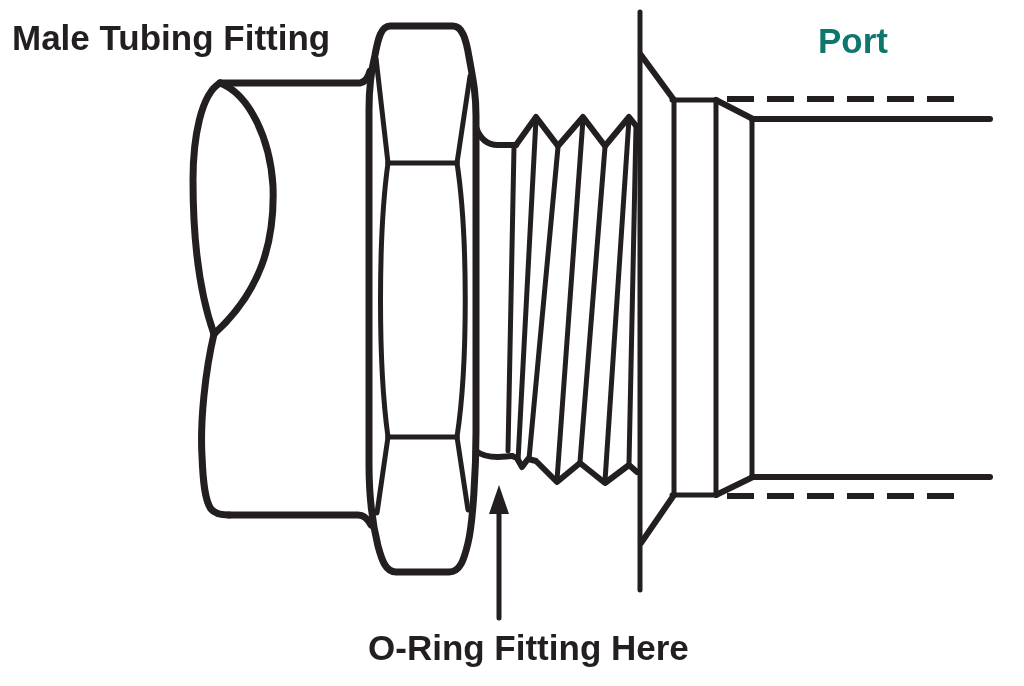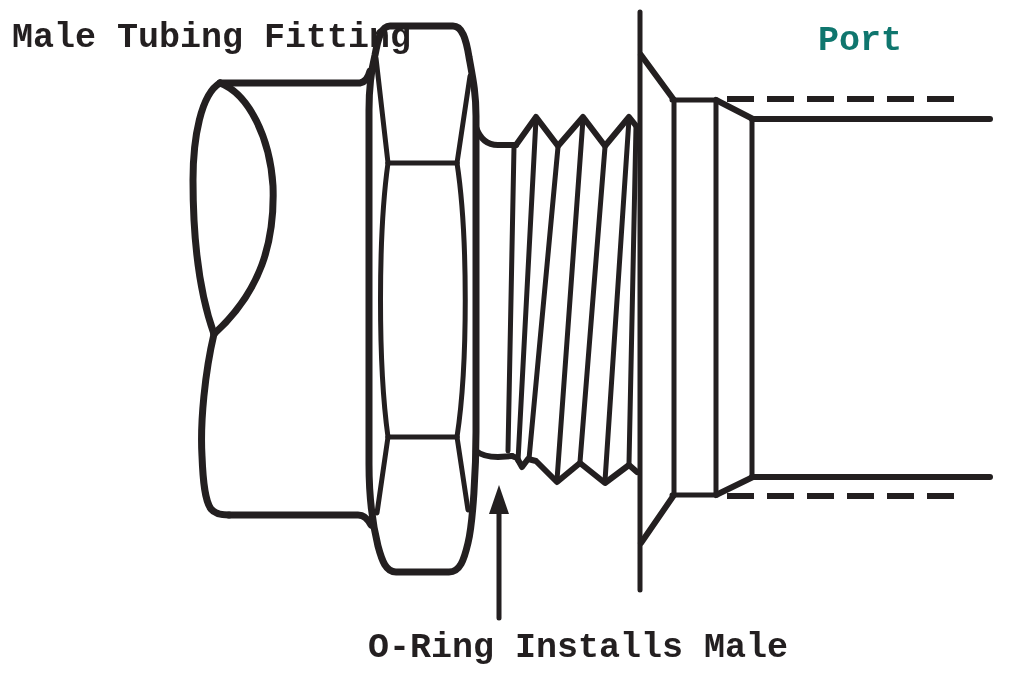--- a/index.html
+++ b/index.html
@@ -1,21 +1,21 @@
 <!DOCTYPE html>
 <html><head>
 <meta charset="utf-8">
 <style>
   html,body{margin:0;padding:0;}
   .stage{
     position:relative;
     width:1024px;height:686px;
     background:#ffffff;
     overflow:hidden;
-    font-family:Liberation Mono, monospace;
+    font-family:Liberation Sans, sans-serif;
   }
   .stage svg{position:absolute;left:0;top:0;}
   .label{
     position:absolute;
     font-weight:700;
     font-size:35px;
     letter-spacing:0px;
     white-space:nowrap;
     user-select:none;
   }
@@ -103,14 +103,14 @@
         <path stroke-width="5" d="M 499 618 V 506"></path>
         <path stroke="none" d="M 499 485 L 509 514 L 489 514 Z" fill="#231f20"></path>
       </g>
     </g>
   </svg>
 
   <div class="label label-male" style="color: rgb(35, 31, 32);">Male Tubing Fitting</div>
 
   <div class="label label-port" style="color: #0f766e;">Port</div>
 
-  <div class="label label-oring" style="color: rgb(35, 31, 32);">O-Ring Installs Male</div>
+  <div class="label label-oring" style="color: rgb(35, 31, 32);">O-Ring Fitting Here</div>
 </div>
 
 </body></html>

